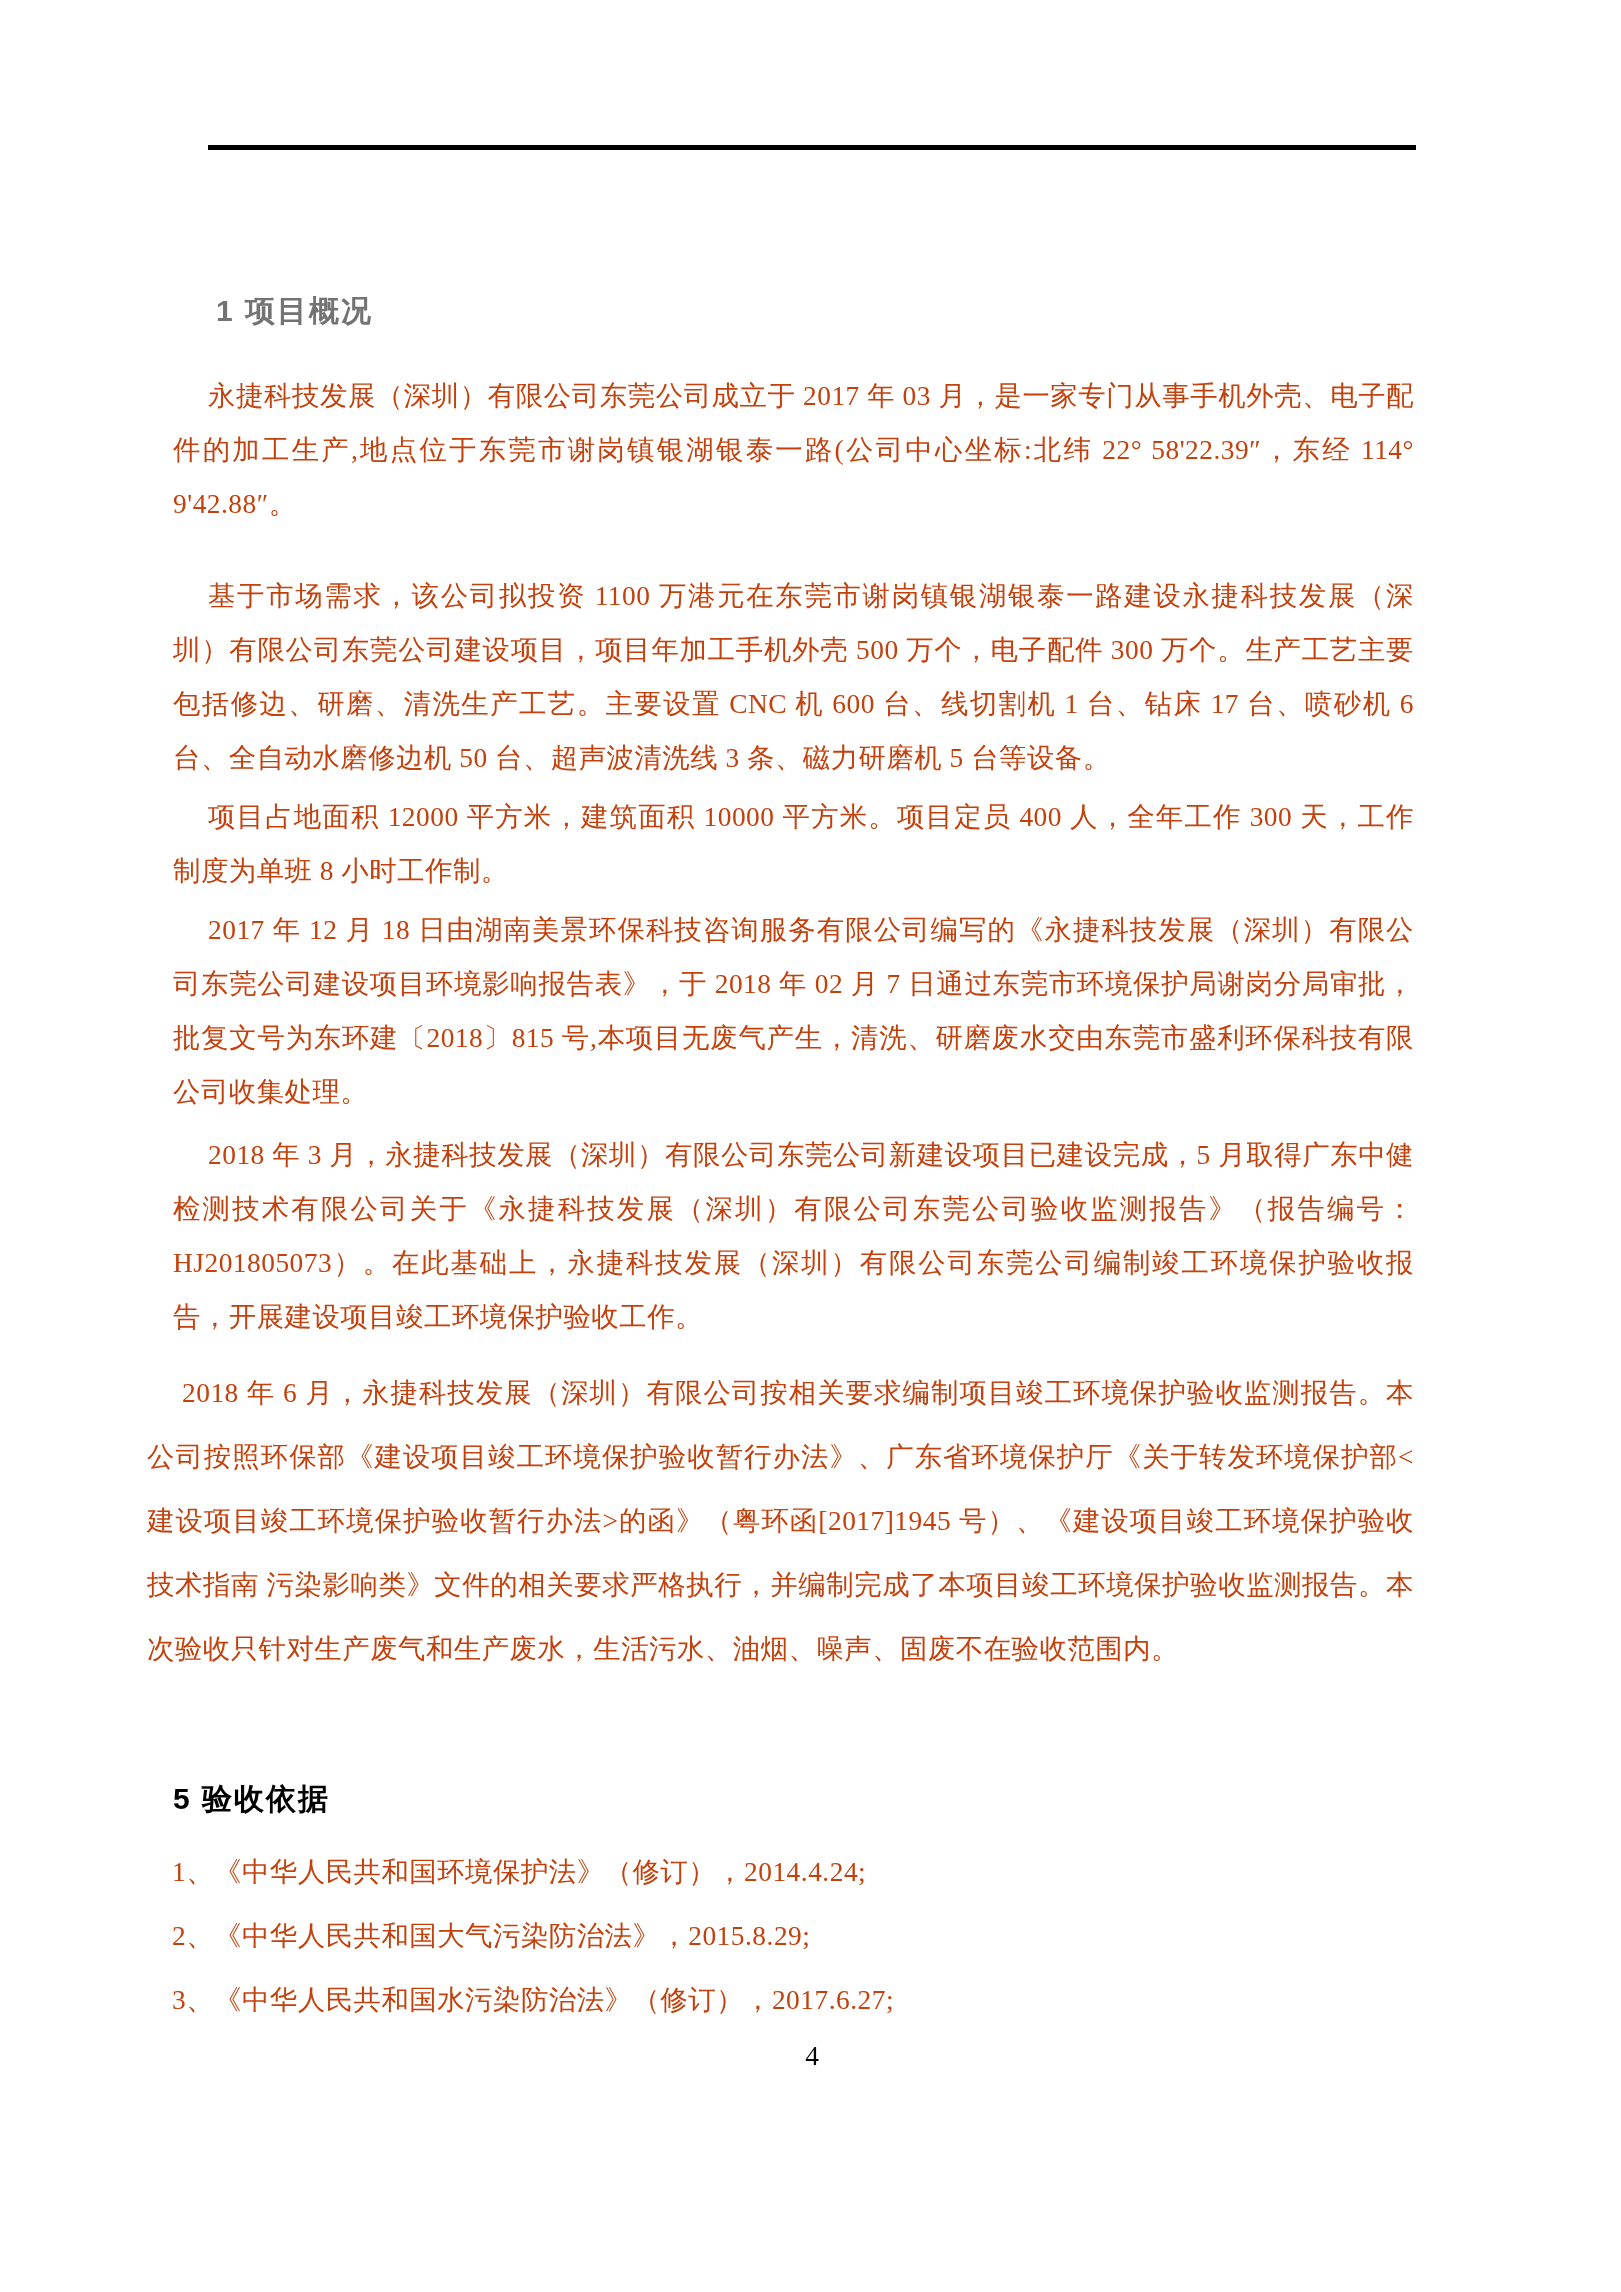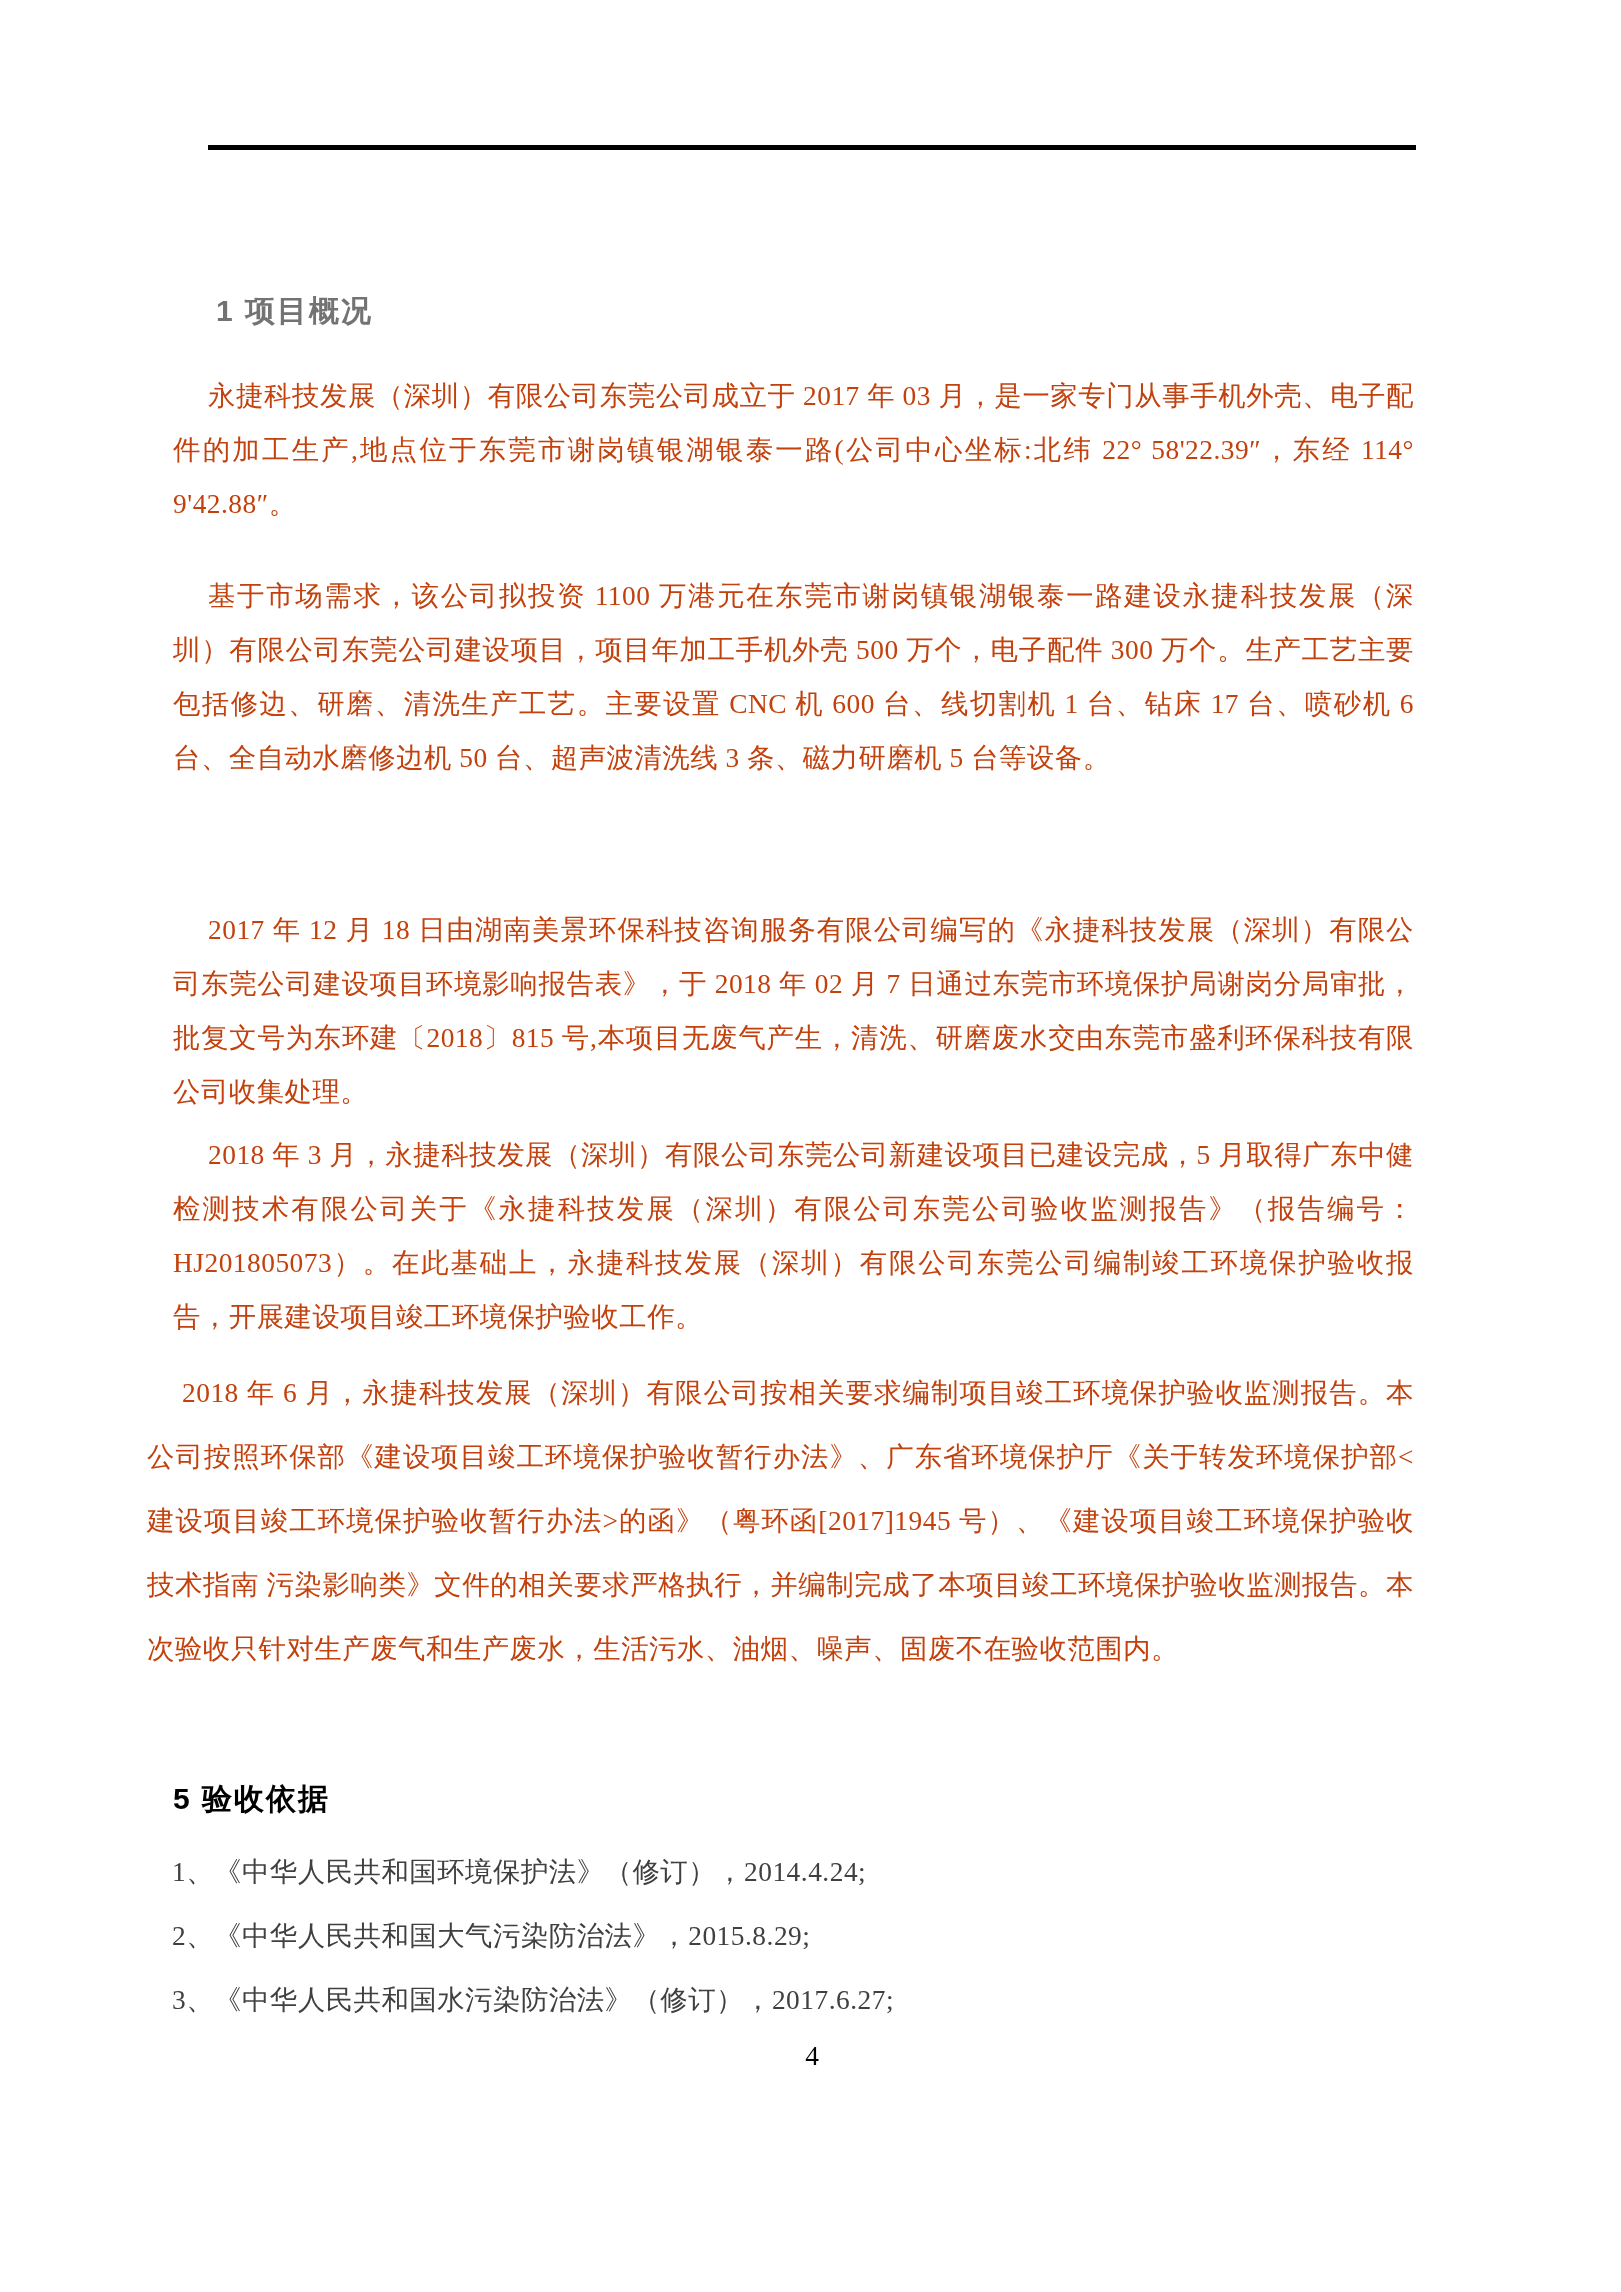--- a/index.html
+++ b/index.html
@@ -69,21 +69,21 @@
     left:172px; top:1858px;
     margin:0; padding:0;
     list-style:none;
     width:1245px;
   }
   ul.ref-list li{
     font-size:27.4px;
     line-height:29px;
     margin:0 0 35px 0;
     letter-spacing:0.5px;
-    color:#404040;
+    color:#c2410c;
   }
   .page-number{
     position:absolute;
     left:208px; top:2041px;
     width:1208px;
     text-align:center;
     font-size:27.4px;
     color:#000;
   }
 </style>
@@ -93,20 +93,21 @@
 <div class="page">
 
   <div class="rule"></div>
 
   <h1 class="sec-heading">1 项目概况</h1>
 
   <p class="para p1">永捷科技发展（深圳）有限公司东莞公司成立于 2017 年 03 月，是一家专门从事手机外壳、电子配件的加工生产,地点位于东莞市谢岗镇银湖银泰一路(公司中心坐标:北纬 22° 58'22.39″，东经 114° 9'42.88″。</p>
 
   <p class="para p2">基于市场需求，该公司拟投资 1100 万港元在东莞市谢岗镇银湖银泰一路建设永捷科技发展（深圳）有限公司东莞公司建设项目，项目年加工手机外壳 500 万个，电子配件 300 万个。生产工艺主要包括修边、研磨、清洗生产工艺。主要设置 CNC 机 600 台、线切割机 1 台、钻床 17 台、喷砂机 6 台、全自动水磨修边机 50 台、超声波清洗线 3 条、磁力研磨机 5 台等设备。</p>
 
+  <p class="para p3">项目占地面积 12000 平方米，建筑面积 10000 平方米。项目定员 400 人，全年工作 300 天，工作制度为单班 8 小时工作制。</p>
 
   <p class="para p4">2017 年 12 月 18 日由湖南美景环保科技咨询服务有限公司编写的《永捷科技发展（深圳）有限公司东莞公司建设项目环境影响报告表》，于 2018 年 02 月 7 日通过东莞市环境保护局谢岗分局审批，批复文号为东环建〔2018〕815 号,本项目无废气产生，清洗、研磨废水交由东莞市盛利环保科技有限公司收集处理。</p>
 
   <p class="para p5">2018 年 3 月，永捷科技发展（深圳）有限公司东莞公司新建设项目已建设完成，5 月取得广东中健检测技术有限公司关于《永捷科技发展（深圳）有限公司东莞公司验收监测报告》（报告编号：HJ201805073）。在此基础上，永捷科技发展（深圳）有限公司东莞公司编制竣工环境保护验收报告，开展建设项目竣工环境保护验收工作。</p>
 
   <p class="para p6">2018 年 6 月，永捷科技发展（深圳）有限公司按相关要求编制项目竣工环境保护验收监测报告。本公司按照环保部《建设项目竣工环境保护验收暂行办法》、广东省环境保护厅《关于转发环境保护部&lt;建设项目竣工环境保护验收暂行办法&gt;的函》（粤环函[2017]1945 号）、《建设项目竣工环境保护验收技术指南 污染影响类》文件的相关要求严格执行，并编制完成了本项目竣工环境保护验收监测报告。本次验收只针对生产废气和生产废水，生活污水、油烟、噪声、固废不在验收范围内。</p>
 
   <h2 class="sec-heading">5 验收依据</h2>
 
   <ul class="ref-list">

